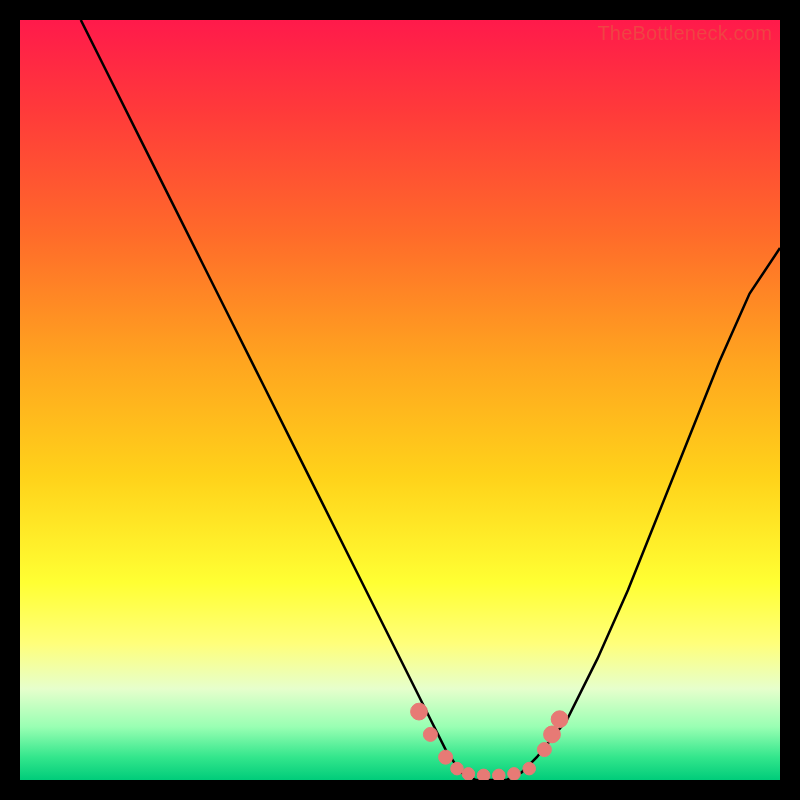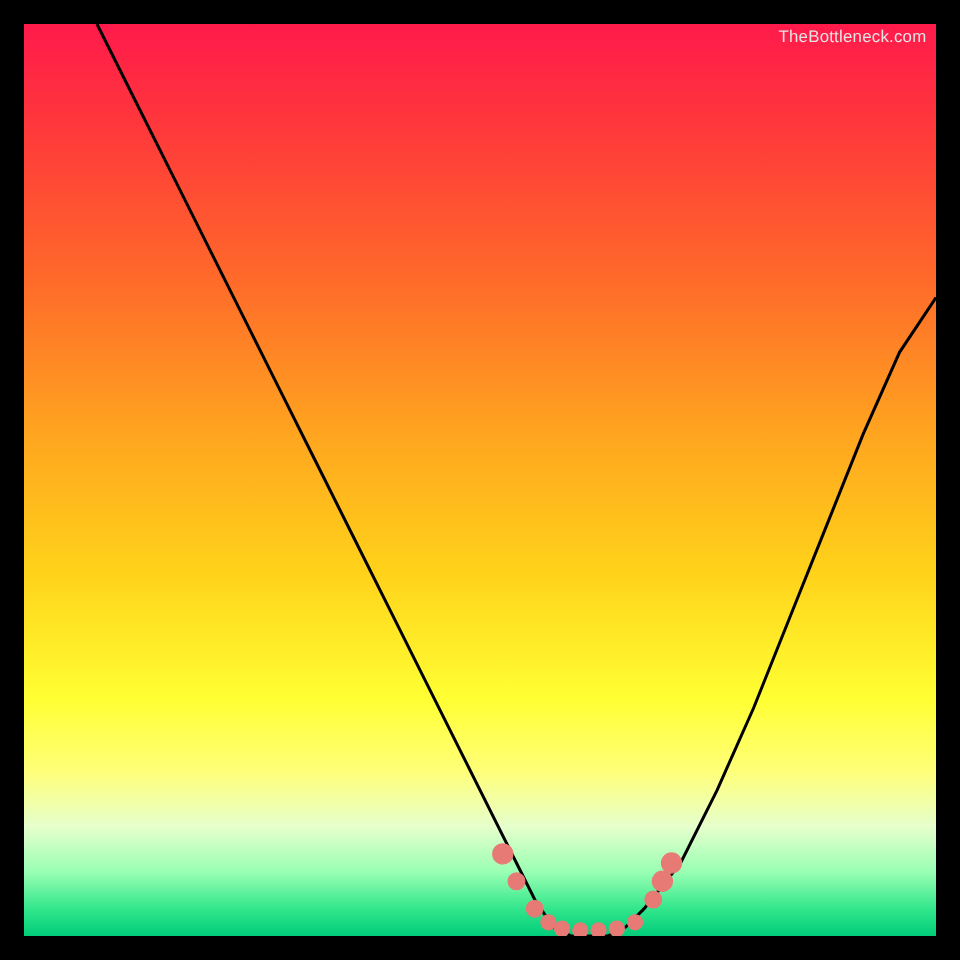--- a/index.html
+++ b/index.html
@@ -34,22 +34,22 @@
       #e6ffcc 88%,
       #99ffb3 93%,
       #33e68c 97%,
       #00cc7a 100%
     );
   }
   .watermark {
     position: absolute;
     top: 2px;
     right: 8px;
-    color: #e5e5e5;
-    font-size: 14px;
+    color: #ef4444;
+    font-size: 20px;
     font-weight: 500;
     letter-spacing: 0.2px;
     user-select: none;
   }
   svg.curve {
     position: absolute;
     inset: 0;
     width: 760px;
     height: 760px;
   }

